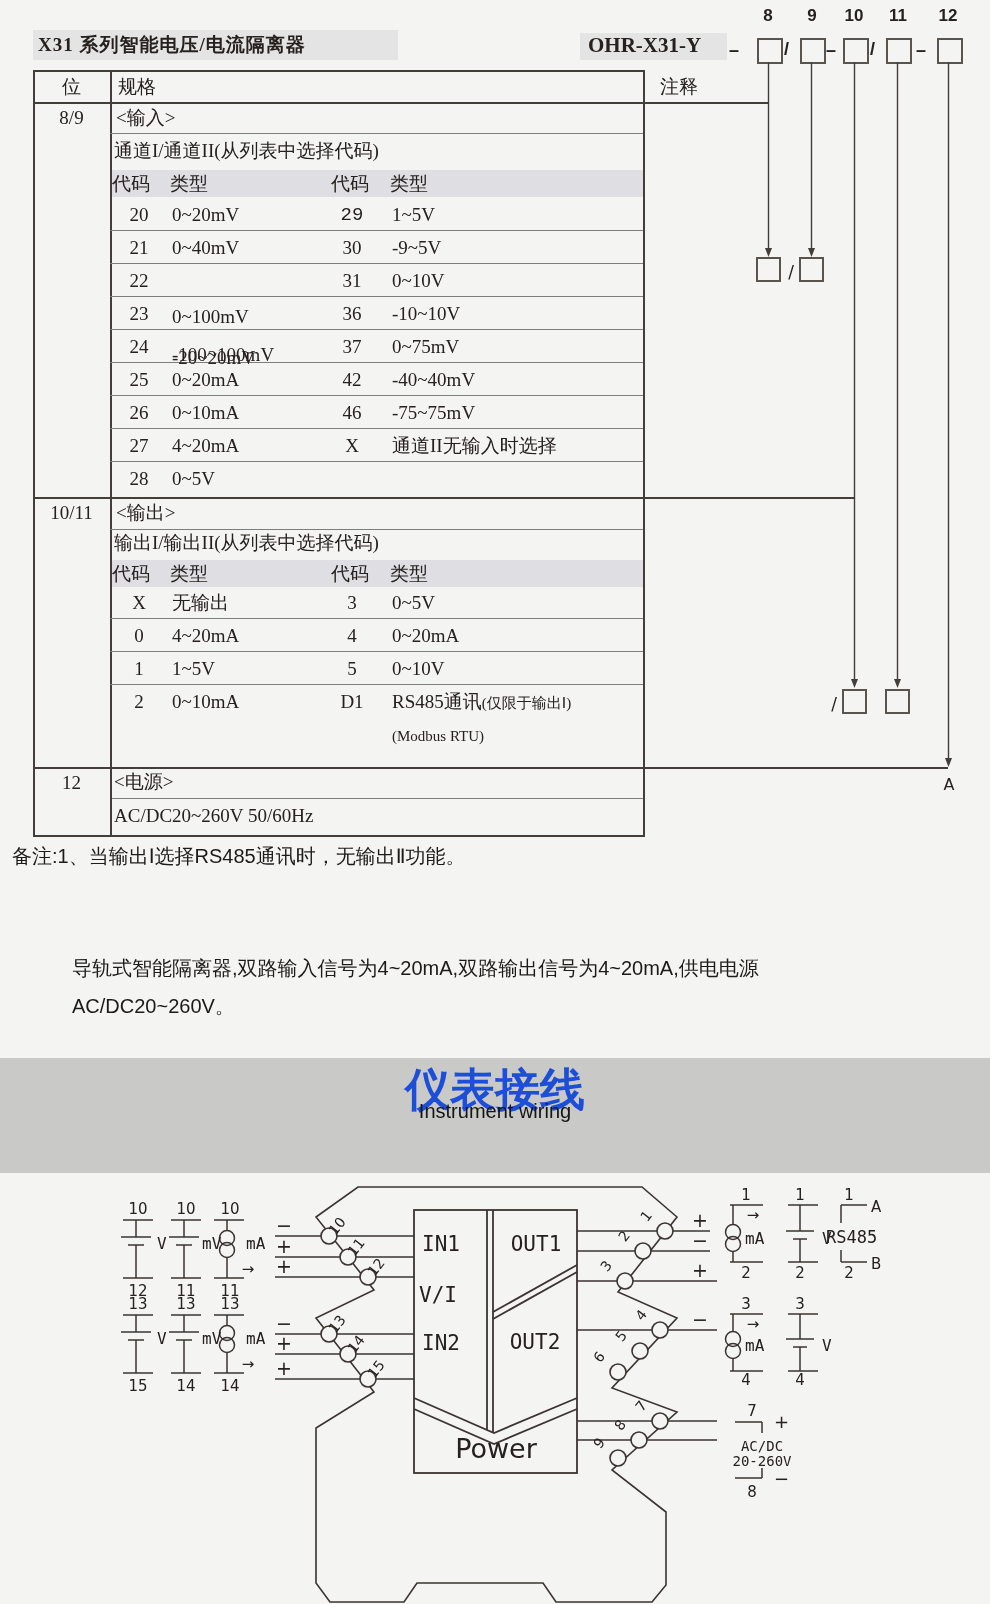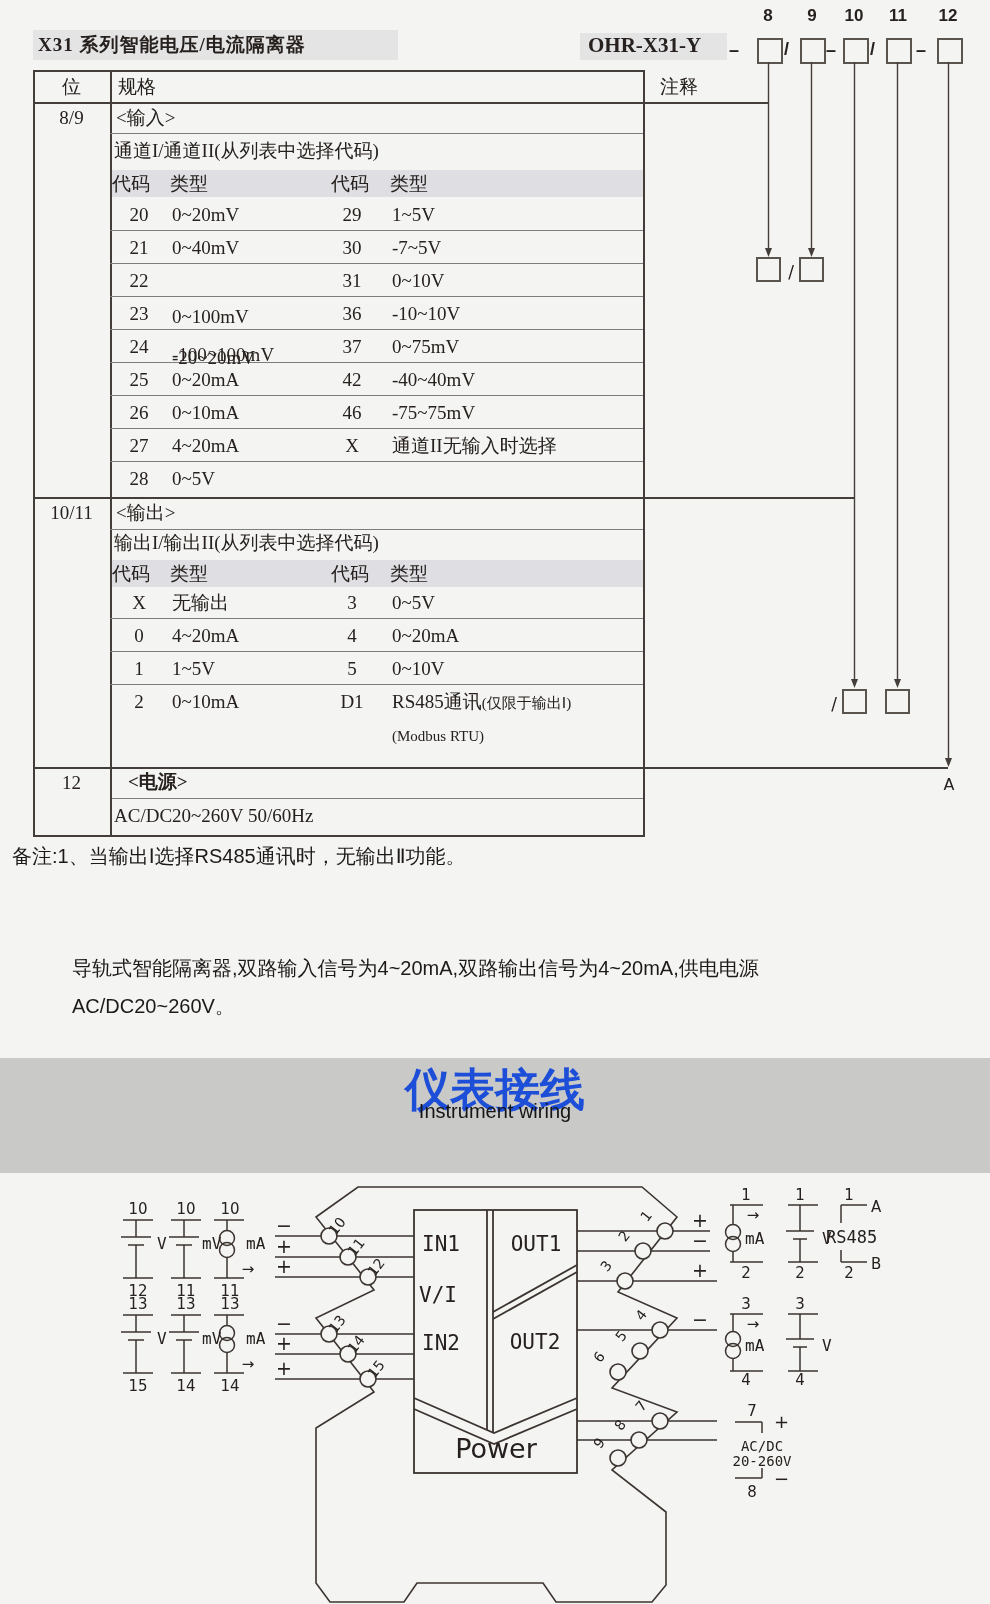--- a/index.html
+++ b/index.html
@@ -93,27 +93,27 @@
   <div class="t tc" style="left:33px;top:105px;width:77px;">8/9</div>
   <div class="t" style="left:116px;top:105px;">&lt;输入&gt;</div>
   <div class="t" style="left:114px;top:138px;">通道I/通道II(从列表中选择代码)</div>
   <div class="t" style="left:112px;top:171px;">代码</div>
   <div class="t" style="left:170px;top:171px;">类型</div>
   <div class="t" style="left:331px;top:171px;">代码</div>
   <div class="t" style="left:390px;top:171px;">类型</div>
 
   <div class="t tc" style="left:110px;top:202px;width:58px;">20</div>
   <div class="t" style="left:172px;top:202px;">0~20mV</div>
-  <div class="t tc" style="left:322px;top:202px;width:60px;">29</div>
+  <div class="t tc" style="left:322px;top:202px;width:60px;font-family:Liberation Mono, monospace;">29</div>
   <div class="t" style="left:392px;top:202px;">1~5V</div>
 
   <div class="t tc" style="left:110px;top:235px;width:58px;">21</div>
   <div class="t" style="left:172px;top:235px;">0~40mV</div>
   <div class="t tc" style="left:322px;top:235px;width:60px;">30</div>
-  <div class="t" style="left:392px;top:235px;">-7~5V</div>
+  <div class="t" style="left:392px;top:235px;">-9~5V</div>
 
   <div class="t tc" style="left:110px;top:268px;width:58px;">22</div>
   <div class="t" style="left:172px;top:268px;margin-top:36px;">0~100mV</div>
   <div class="t tc" style="left:322px;top:268px;width:60px;">31</div>
   <div class="t" style="left:392px;top:268px;">0~10V</div>
 
   <div class="t tc" style="left:110px;top:301px;width:58px;">23</div>
   <div class="t" style="left:172px;top:301px;margin-top:44px;">-20~20mV</div>
   <div class="t tc" style="left:322px;top:301px;width:60px;">36</div>
   <div class="t" style="left:392px;top:301px;">-10~10V</div>
@@ -164,21 +164,21 @@
   <div class="t tc" style="left:322px;top:656px;width:60px;">5</div>
   <div class="t" style="left:392px;top:656px;">0~10V</div>
 
   <div class="t tc" style="left:110px;top:689px;width:58px;">2</div>
   <div class="t" style="left:172px;top:689px;">0~10mA</div>
   <div class="t tc" style="left:322px;top:689px;width:60px;">D1</div>
   <div class="t" style="left:392px;top:689px;"><span>RS485通讯</span><span class="small">(仅限于输出Ⅰ)</span></div>
   <div class="t small" style="left:392px;top:723px;">(Modbus RTU)</div>
 
   <div class="t tc" style="left:33px;top:770px;width:77px;">12</div>
-  <div class="t" style="left:128px;top:769px;font-weight:bold;">&lt;电源&gt;</div>
+  <div class="t" style="left:114px;top:769px;">&lt;电源&gt;</div>
   <div class="t" style="left:114px;top:803px;">AC/DC20~260V  50/60Hz</div>
 
   <svg style="top:0;" width="990" height="850" viewBox="0 0 990 850">
     <g stroke="#443e3a" stroke-width="1.4" fill="none">
       <line x1="768.5" y1="62" x2="768.5" y2="249"></line>
       <line x1="811.5" y1="62" x2="811.5" y2="249"></line>
       <line x1="854.5" y1="62" x2="854.5" y2="680"></line>
       <line x1="897.5" y1="62" x2="897.5" y2="680"></line>
       <line x1="948.5" y1="62" x2="948.5" y2="759"></line>
     </g>

